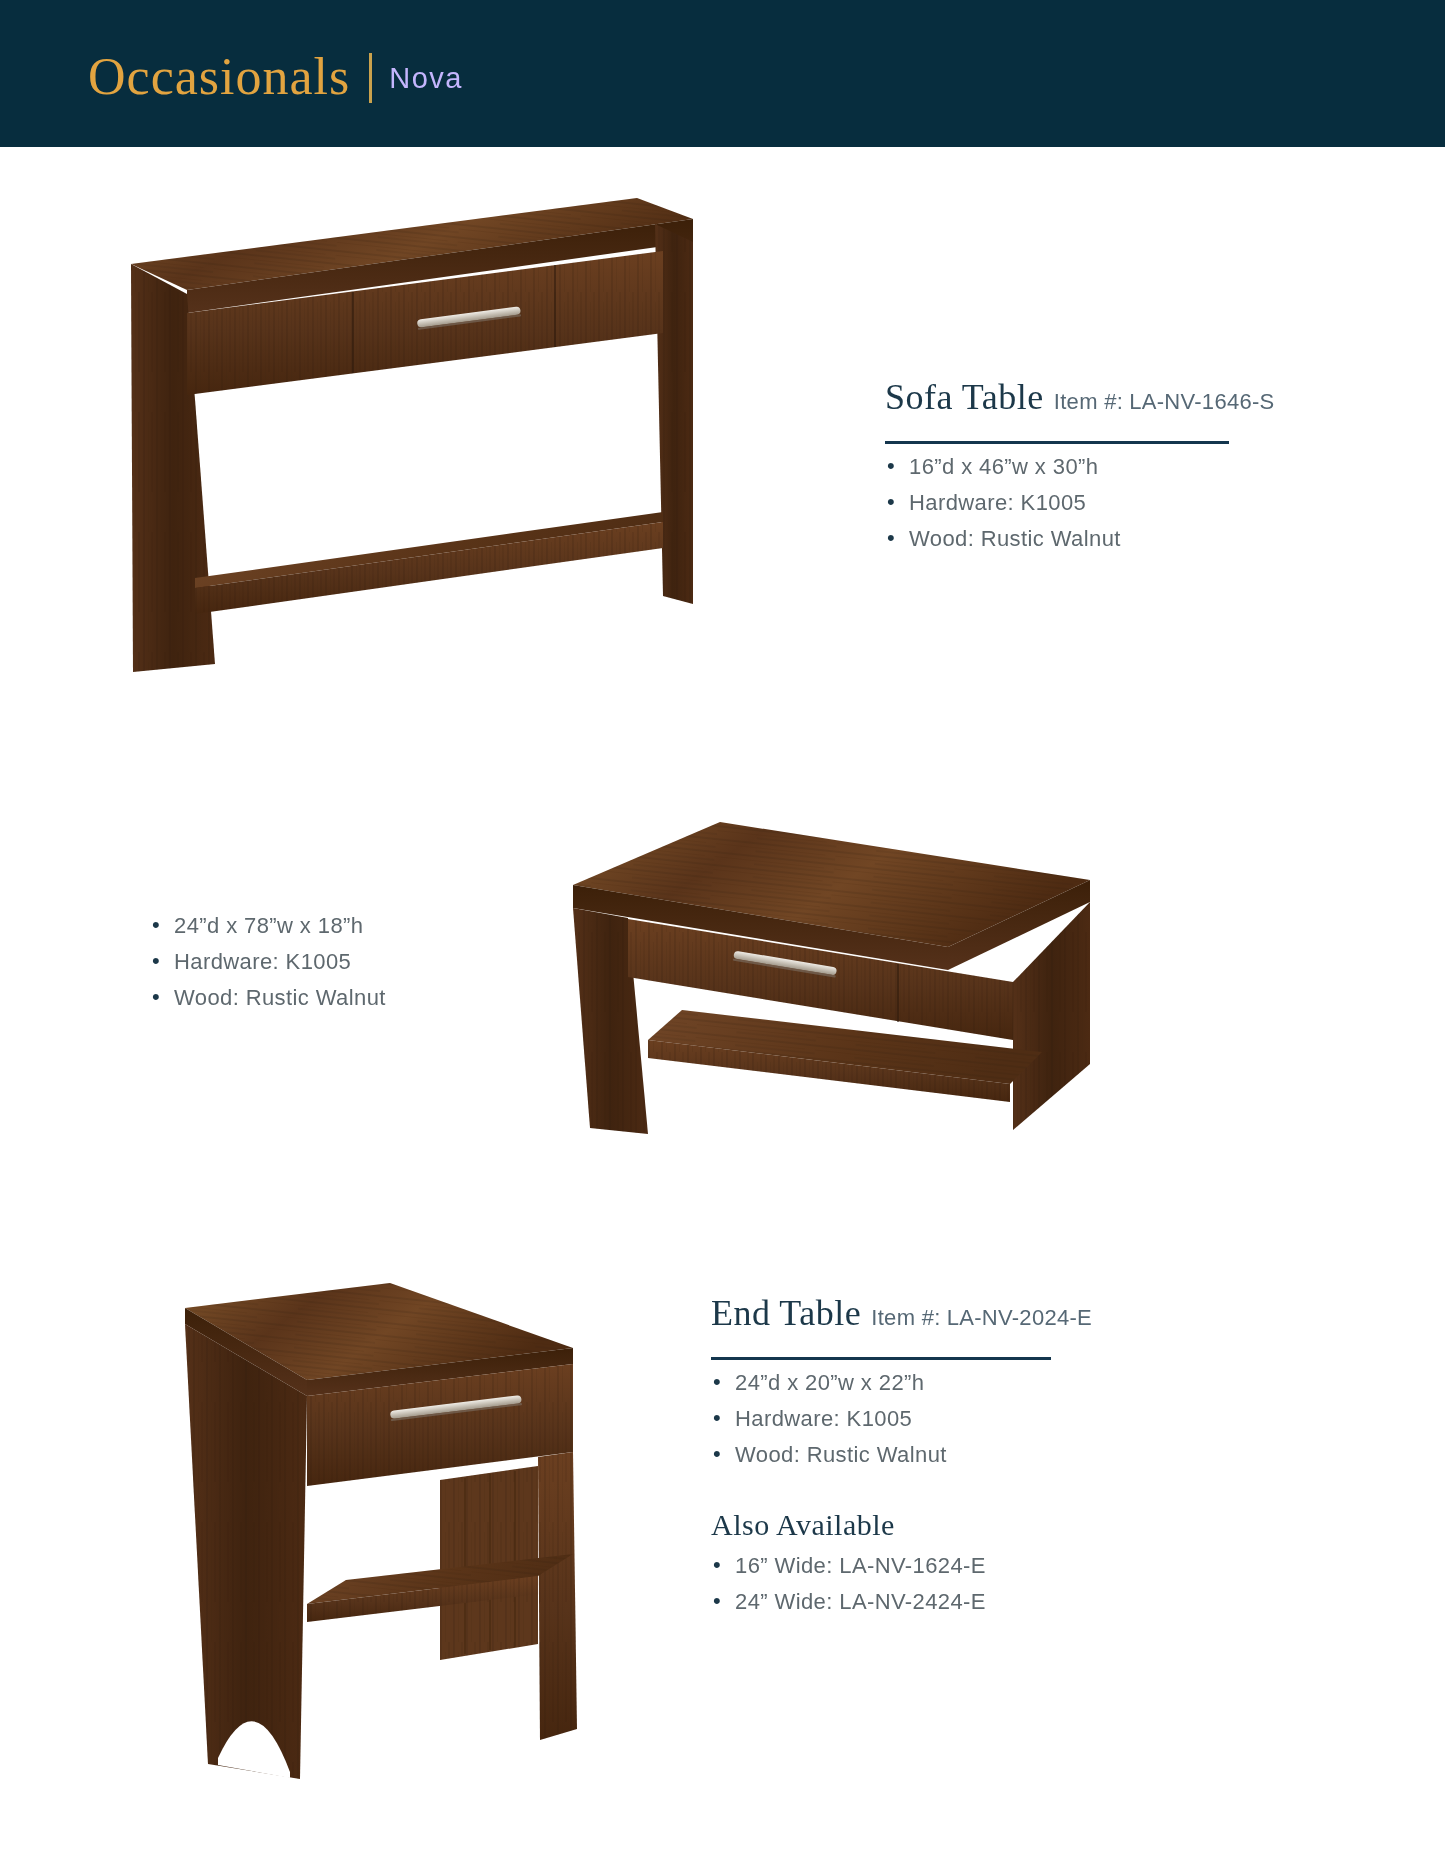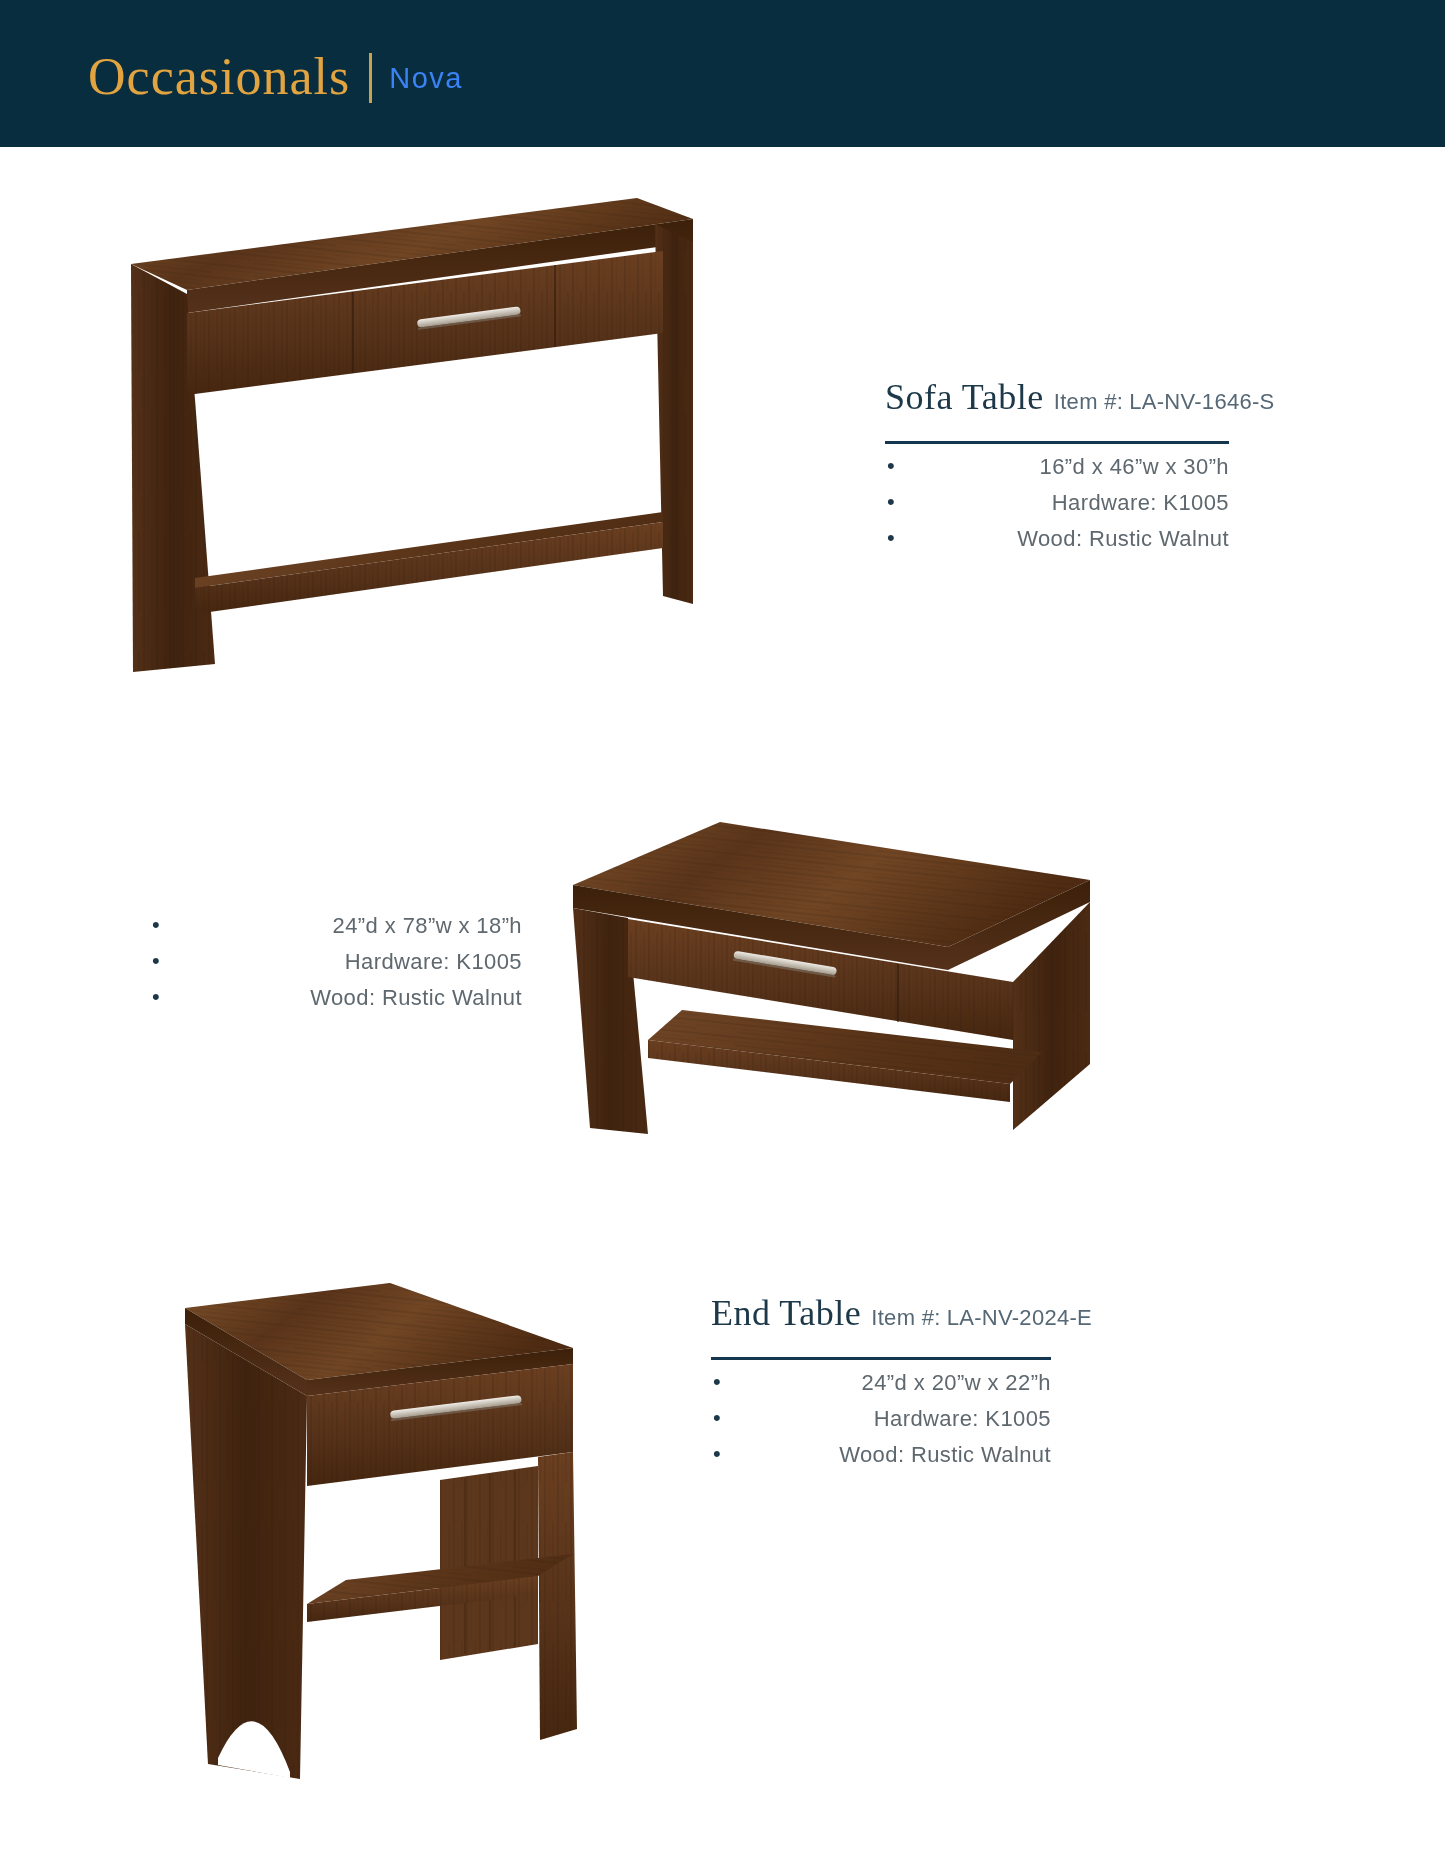--- a/index.html
+++ b/index.html
@@ -16,42 +16,42 @@
   .band-title{
     margin-left:88px;
     font-family:"Liberation Serif",serif;
     font-size:52px;color:#e2a440;letter-spacing:1px;line-height:1;
     padding-top:6px;
   }
   .band-divider{
     width:3px;height:50px;background:#caa24d;margin:0 17px 0 19px;margin-top:8px;
   }
   .band-series{
-    font-size:29px;color:#3b82f6;letter-spacing:1.5px;line-height:1;margin-top:10px;
+    font-size:29px;color:#c4b5fd;letter-spacing:1.5px;line-height:1;margin-top:10px;
   }
   
   .pblock{position:absolute;}
   .phead{
     border-bottom:3px solid #14364e;
     padding-bottom:23px;white-space:nowrap;
   }
   .pname{
     font-family:"Liberation Serif",serif;
     font-size:36px;color:#1c3849;letter-spacing:.5px;
   }
   .pitem{
     font-size:22px;color:#566875;letter-spacing:.3px;margin-left:10px;
   }
   .pitem .num{margin-left:6px;}
   ul.specs{
     list-style:none;margin:11px 0 0 0;padding:0;
   }
   ul.specs li{
     position:relative;padding-left:24px;margin-bottom:13px;
-    font-size:22px;color:#5e686e;letter-spacing:.4px;line-height:1.05;text-align:right;
+    font-size:22px;color:#5e686e;letter-spacing:.4px;line-height:1.05;
   }
   ul.specs li::before{
     content:"•";position:absolute;left:2px;top:-1px;color:#1c3849;font-size:22px;
   }
   .also-title{
     font-family:"Liberation Serif",serif;
     font-size:30px;color:#1c3849;letter-spacing:.5px;margin-bottom:12px;
   }
   
   .photo{position:absolute;}
@@ -238,14 +238,21 @@
     <div class="phead">
       <span class="pname">End Table</span><span class="pitem"><span>Item #:</span><span class="num">LA-NV-2024-E</span></span>
     </div>
     <ul class="specs">
       <li>24”d x 20”w x 22”h</li>
       <li>Hardware: K1005</li>
       <li>Wood: Rustic Walnut</li>
     </ul>
   </div>
 
+  <div class="pblock" style="left:711px;top:1508px;width:340px">
+    <div class="also-title">Also Available</div>
+    <ul class="specs" style="margin-top:0">
+      <li>16” Wide: LA-NV-1624-E</li>
+      <li>24” Wide: LA-NV-2424-E</li>
+    </ul>
+  </div>
 
 </div>
 
 </body></html>

